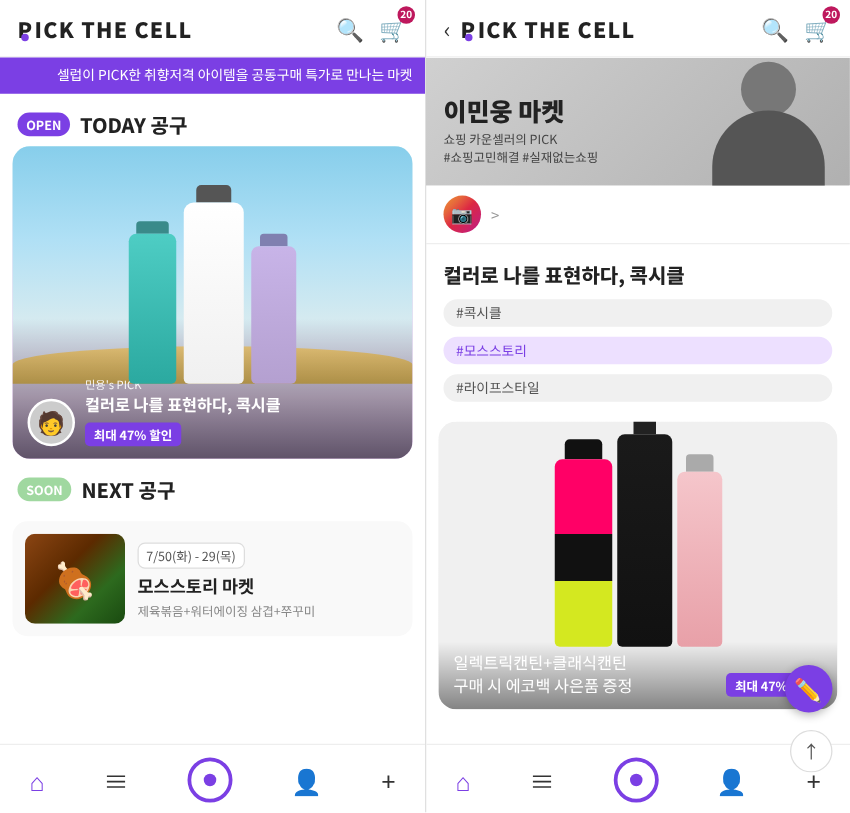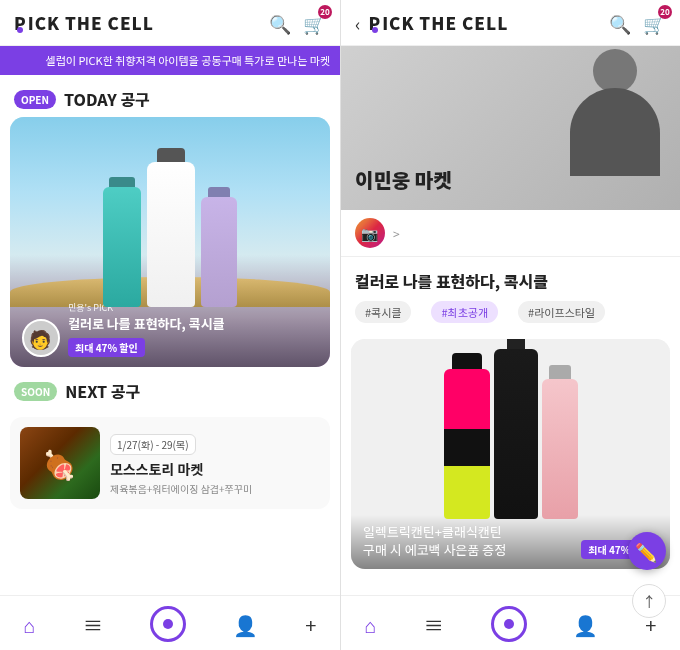--- a/index.html
+++ b/index.html
@@ -274,21 +274,21 @@
     
     .right-content {
       flex: 1;
       overflow-y: auto;
       overflow-x: hidden;
     }
 
     
     .celeb-header {
       position: relative;
-      height: 164px;
+      height: 102px;
       background: #fdba74;
       overflow: hidden;
       flex-shrink: 0;
     }
     .celeb-bg {
       width: 100%;
       height: 100%;
       background: linear-gradient(135deg, #d0d0d0 0%, #a0a0a0 100%);
       display: flex;
       align-items: center;
@@ -328,23 +328,24 @@
       padding: 12px 14px 6px;
     }
     .product-section-title {
       font-size: 16px;
       font-weight: 800;
       color: #222;
       margin-bottom: 8px;
     }
     .product-tags {
       display: flex;
-      gap: 20px;
+      gap: 8px;
       flex-wrap: wrap;
       margin-bottom: 10px;
+      flex-direction: column;
     }
     .product-tag {
       background: #f0f0f0;
       border-radius: 12px;
       padding: 3px 10px;
       font-size: 11px;
       color: #555;
     }
     .product-tag.highlight { background: #ede0ff; color: #7b3fe4; }
 
@@ -509,21 +510,21 @@
     <span class="badge-soon">SOON</span>
     <span class="section-heading">NEXT 공구</span>
   </div>
 
   <div class="next-card">
     <div class="next-card-img">
 
       <div style="width:100%;height:100%;background:linear-gradient(135deg,#8b4513 0%,#5c2a00 40%,#2d6a1e 70%,#1a4a10 100%);display:flex;align-items:center;justify-content:center;font-size:28px;">🍖</div>
     </div>
     <div class="next-card-info">
-      <span class="next-date-badge">1/27(화) - 29(목)</span>
+      <span class="next-date-badge">7/50(화) - 29(목)</span>
       <div class="next-title">모스스토리 마켓</div>
       <div class="next-sub">제육볶음+워터에이징 삼겹+쭈꾸미</div>
     </div>
   </div>
 
   <div class="bottom-nav">
     <div class="nav-item active">
       <span>⌂</span>
     </div>
     <div class="nav-item">
@@ -574,33 +575,35 @@
         <div style="width:100%;height:100%;background:linear-gradient(135deg,#d0d0d0 0%,#b0b0b0 100%);position:relative;">
 
           <div style="position:absolute;right:10px;top:0;width:110px;height:130px;display:flex;flex-direction:column;align-items:center;justify-content:flex-end;">
             <div style="width:44px;height:44px;background:#777;border-radius:50%;margin-bottom:-5px;"></div>
             <div style="width:90px;height:88px;background:#555;border-radius:45px 45px 0 0;"></div>
           </div>
         </div>
       </div>
       <div class="celeb-info">
         <div class="celeb-name">이민웅 마켓</div>
+        <div class="celeb-tags" style="font-size:10px;color:#444;line-height:1.4;white-space:pre-line;">쇼핑 카운셀러의 PICK
+#쇼핑고민해결 #실재없는쇼핑</div>
       </div>
     </div>
 
     <div class="celeb-instagram-bar">
       <div class="insta-avatar">📷</div>
       <span class="insta-arrow">&gt;</span>
     </div>
 
     <div class="product-section">
       <div class="product-section-title">컬러로 나를 표현하다, 콕시클</div>
       <div class="product-tags">
         <span class="product-tag">#콕시클</span>
-        <span class="product-tag highlight">#최초공개</span>
+        <span class="product-tag highlight">#모스스토리</span>
         <span class="product-tag">#라이프스타일</span>
       </div>
     </div>
 
     <div class="product-img-area">
 
       <div style="position:absolute;inset:0;background:#f0f0f0;"></div>
 
       <div class="sport-bottles" style="position:relative;z-index:2;align-items:flex-end;padding-bottom:50px;">
 

